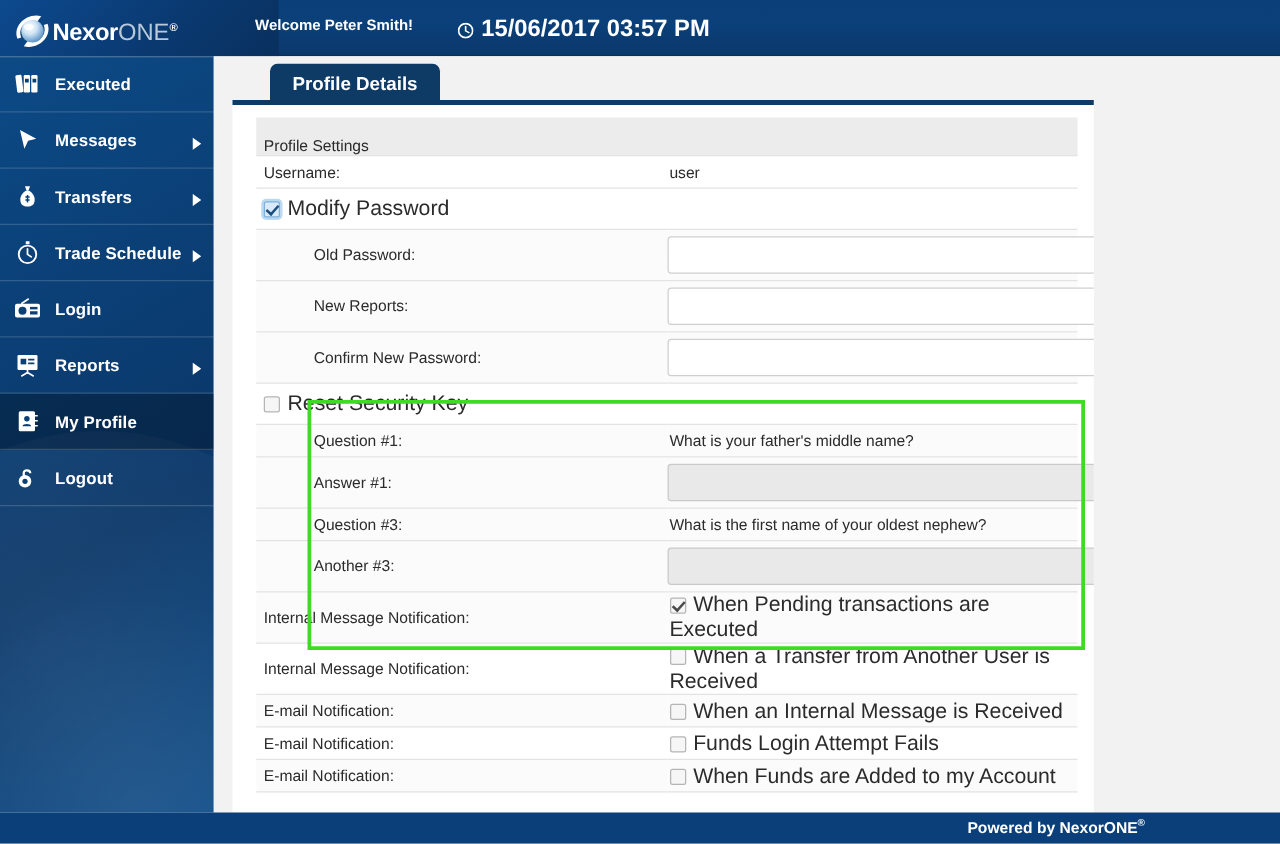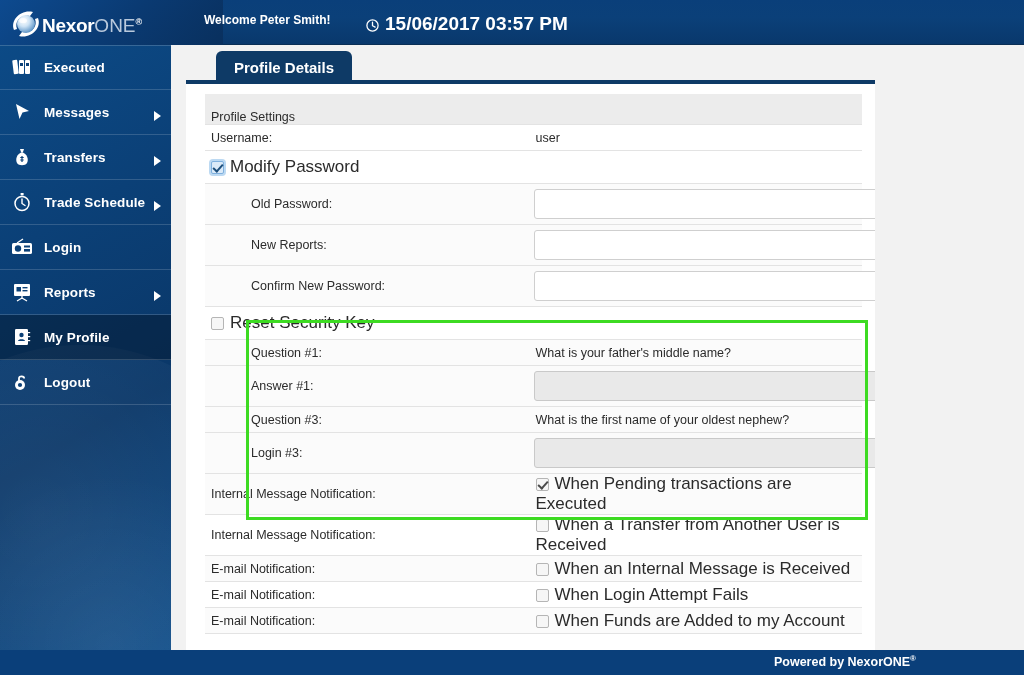--- a/index.html
+++ b/index.html
@@ -382,21 +382,21 @@
           <span class="txt gray"></span>
         </td>
       </tr>
 
 
       <tr class="r-odd sep">
         <td class="lbl-indent cell-h">Question #3:</td>
         <td class="val cell-h">What is the first name of your oldest nephew?</td>
       </tr>
       <tr class="r-odd sep">
-        <td class="lbl-indent">Login #3:</td>
+        <td class="lbl-indent">Another #3:</td>
         <td class="field-cell">
           <span class="txt gray"></span>
         </td>
       </tr>
 
       <tr class="r-odd sep">
         <td class="note-lbl cell-h" style="width:252px">Internal Message Notification:</td>
         <td class="note-cb cell-h">
           <span class="cbox checked"></span><span class="cb-label">When Pending transactions are Executed</span>
         </td>
@@ -412,21 +412,21 @@
       <tr class="r-odd sep">
         <td class="note-lbl cell-h">E-mail Notification:</td>
         <td class="note-cb cell-h">
           <span class="cbox"></span><span class="cb-label">When an Internal Message is Received</span>
         </td>
       </tr>
 
       <tr class="r-plain sep">
         <td class="note-lbl cell-h">E-mail Notification:</td>
         <td class="note-cb cell-h">
-          <span class="cbox"></span><span class="cb-label">When Login Attempt Fails</span>
+          <span class="cbox"></span><span class="cb-label">Funds Login Attempt Fails</span>
         </td>
       </tr>
 
       <tr class="r-odd sep">
         <td class="note-lbl cell-h">E-mail Notification:</td>
         <td class="note-cb cell-h">
           <span class="cbox"></span><span class="cb-label">When Funds are Added to my Account</span>
         </td>
       </tr>
 

